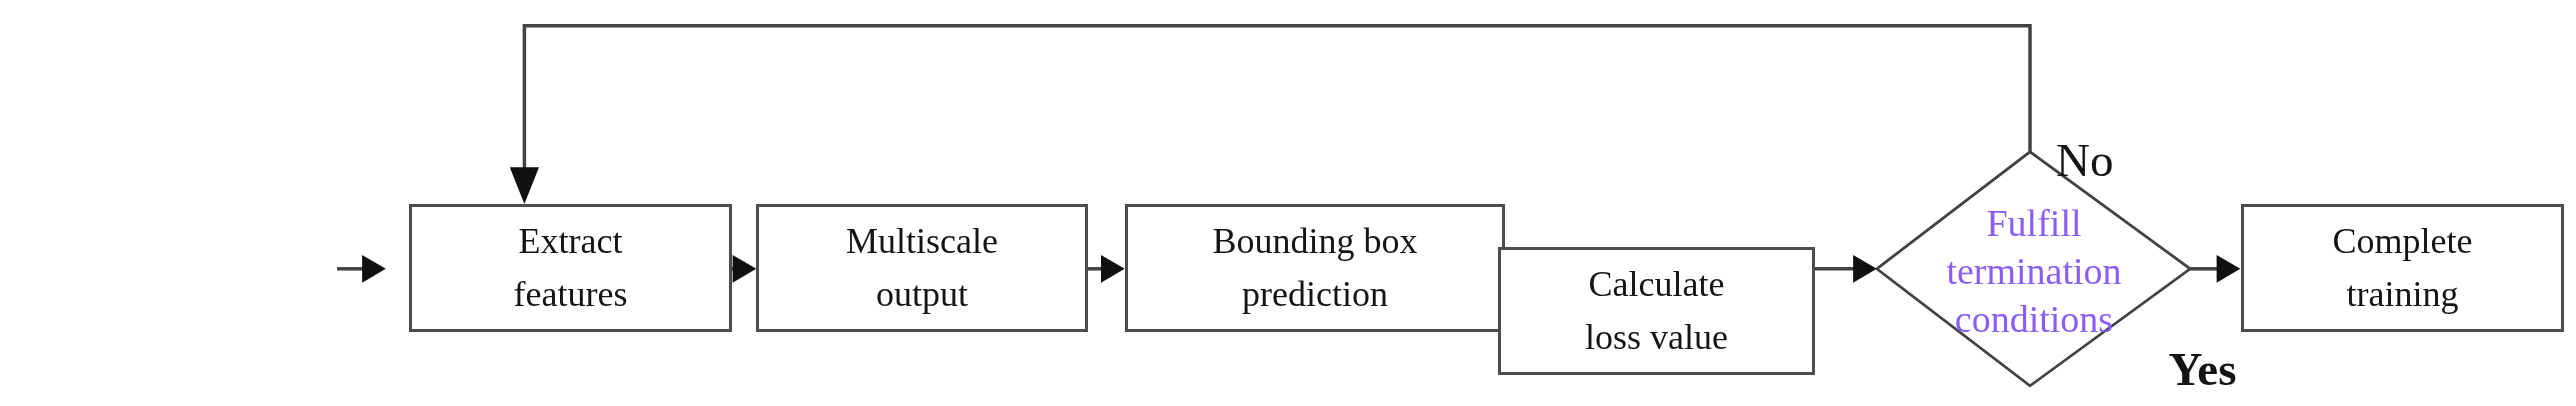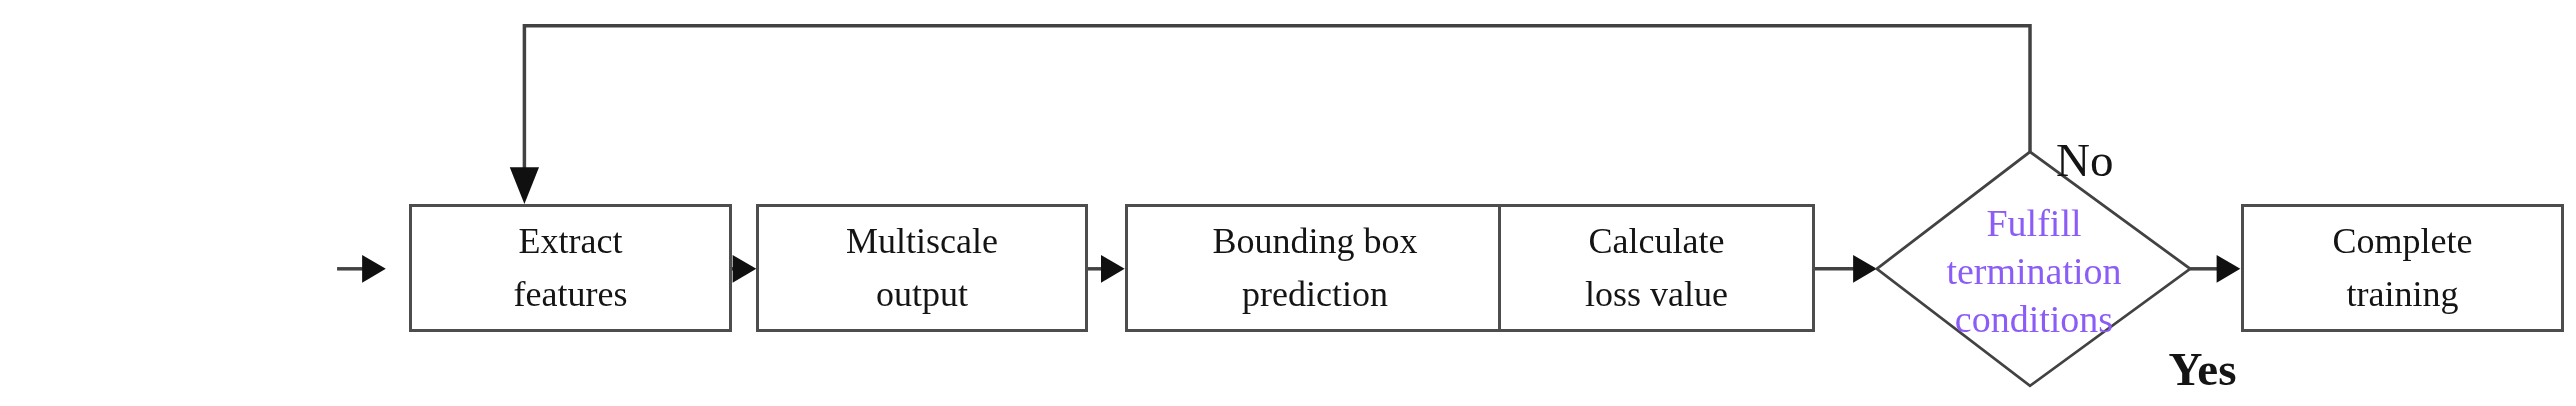--- a/index.html
+++ b/index.html
@@ -31,21 +31,21 @@
     font-size:36px;
     line-height:1.46;
     text-align:center;
     white-space:pre-line;
     color:#141414;
   }
   .n1{left:12.5px;width:324px;}
   .n2{left:385px;width:323px;margin-left:24px;}
   .n3{left:756px;width:332px;}
   .n4{left:1125px;width:380px;align-items:center;}
-  .n5{left:1498px;width:317px;}
+  .n5{left:1498px;width:317px;margin-top:43px;}
   .n6{left:2241px;width:323px;}
   .diamond-label{
     position:absolute;
     left:1877px;top:171px;width:314px;height:202px;
     display:flex;align-items:center;justify-content:center;
     font-size:38px;
     line-height:1.26;
     text-align:center;
     white-space:pre-line;
     color:#8b5cf6;

